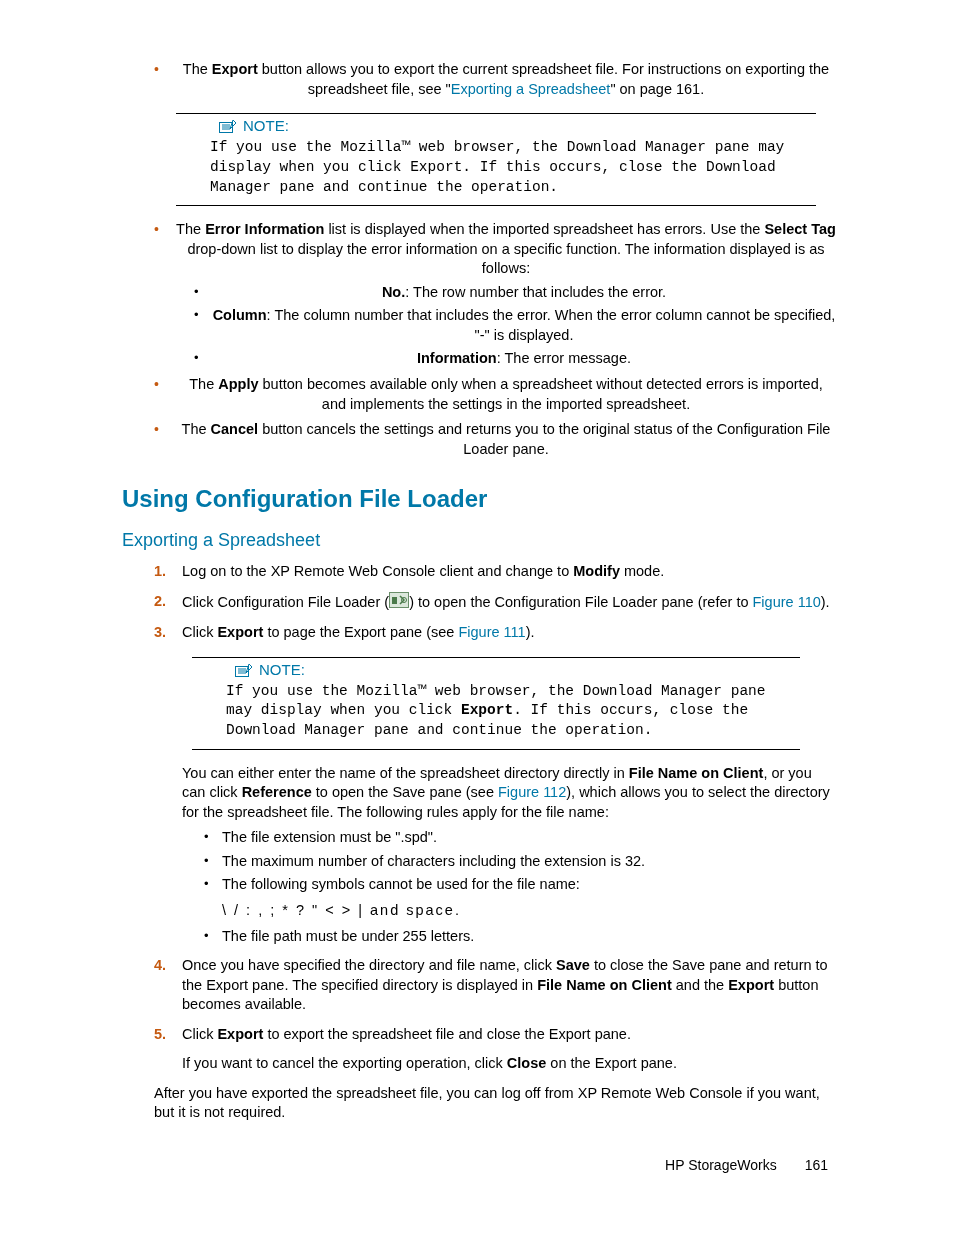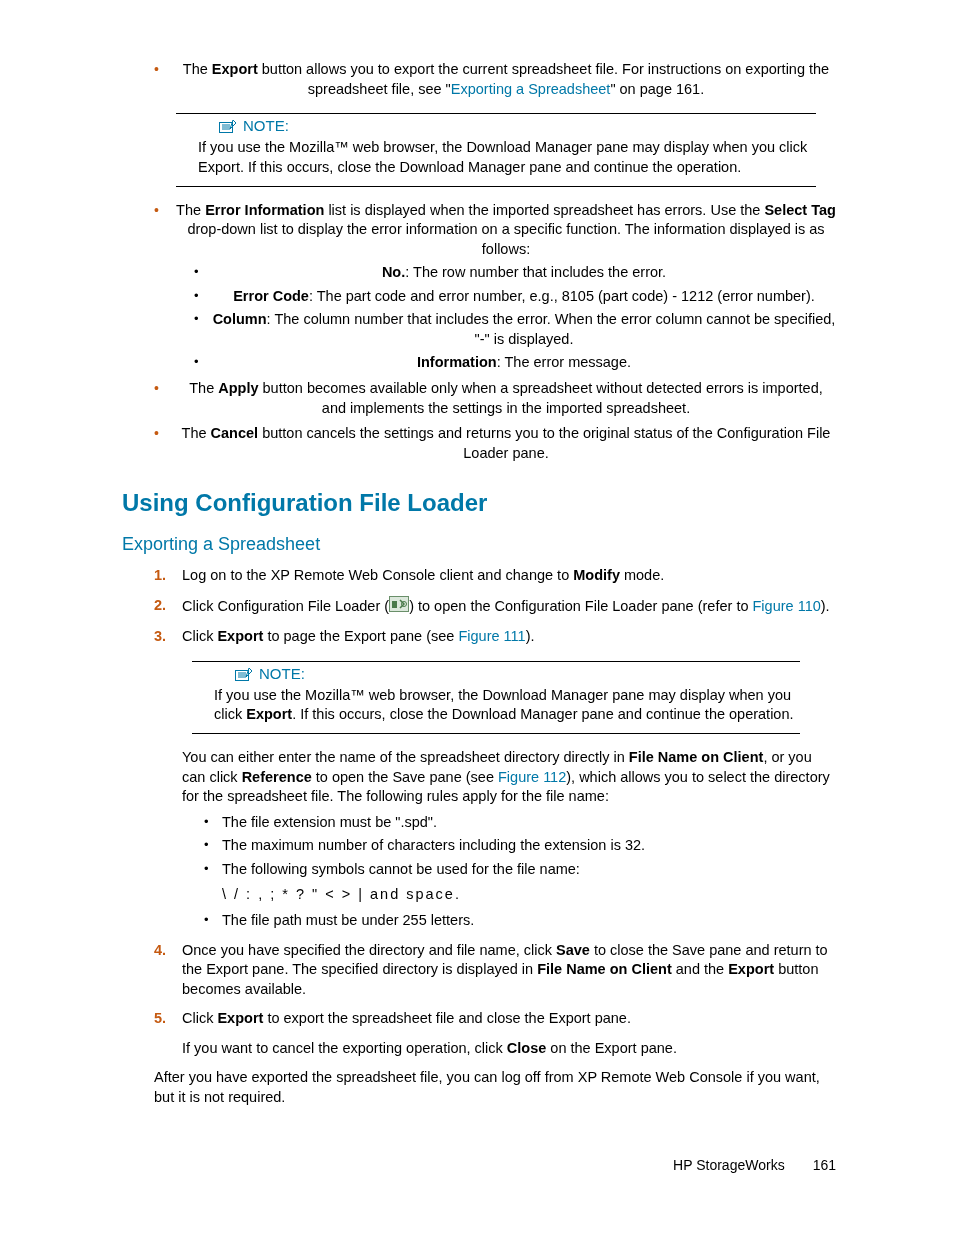--- a/index.html
+++ b/index.html
@@ -81,21 +81,22 @@
     margin: 2px 0 2px 0;
     font-size: 15px;
     gap: 4px;
     padding-left: 43px;
   }
   .note-head svg {
     flex-shrink: 0;
     margin-right: 2px;
   }
   .note-body {
-    margin: 0 0 6px 22px;
+    margin: 0 0 6px 34px;
+    font-family: Liberation Mono, monospace;
   }
   h2.section {
     font-size: 24px;
     font-weight: bold;
     color: #0078a8;
     margin: 24px 0 12px 0;
   }
   h3.subsection {
     font-size: 18px;
     font-weight: normal;
@@ -143,21 +144,21 @@
   .symbols {
     margin: 6px 0 6px 40px;
     letter-spacing: 3px;
   }
   .afterp {
     margin: 8px 0 0 32px;
   }
   .footer {
     position: absolute;
     bottom: 60px;
-    right: 118px;
+    right: 126px;
     font-size: 14px;
   }
   .footer .pn { margin-left: 28px; }
   .icon-inline {
     display: inline-block;
     vertical-align: middle;
   }
   .step-extra {
     margin-top: 10px;
   }
@@ -187,21 +188,20 @@
     </div>
     <div class="note-body">If you use the Mozilla™ web browser, the Download Manager pane may display when you click Export.  If this occurs, close the Download Manager pane and continue the operation.</div>
     <hr class="note-rule" style="margin-top:8px;">
   </div>
 
   <ul class="outer">
     <li>
       <span>The </span><span class="bold">Error Information</span><span> list is displayed when the imported spreadsheet has errors.  Use the </span><span class="bold">Select Tag</span><span> drop-down list to display the error information on a specific function.  The information displayed is as follows:</span>
       <ul class="inner">
         <li><span class="bold">No.</span><span>:  The row number that includes the error.</span></li>
-        <li><span class="bold">Error Code</span><span>:  The part code and error number, e.g., 8105 (part code) - 1212 (error number).</span></li>
         <li><span class="bold">Column</span><span>:  The column number that includes the error.  When the error column cannot be specified, "-" is displayed.</span></li>
         <li><span class="bold">Information</span><span>:  The error message.</span></li>
       </ul>
     </li>
     <li>
       <span>The </span><span class="bold">Apply</span><span> button becomes available only when a spreadsheet without detected errors is imported, and implements the settings in the imported spreadsheet.</span>
     </li>
     <li>
       <span>The </span><span class="bold">Cancel</span><span> button cancels the settings and returns you to the original status of the Configuration File Loader pane.</span>
     </li>

